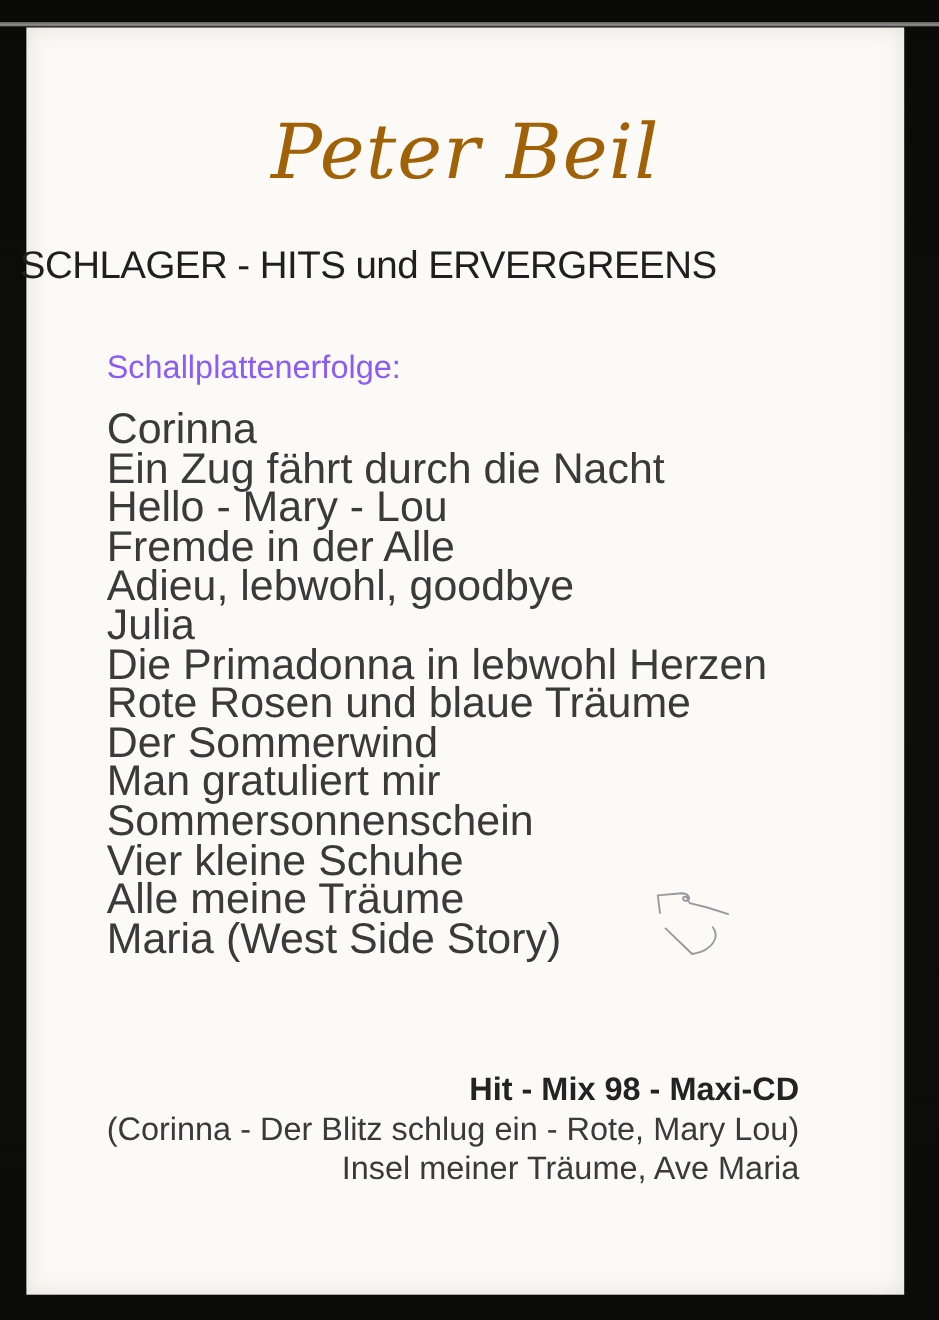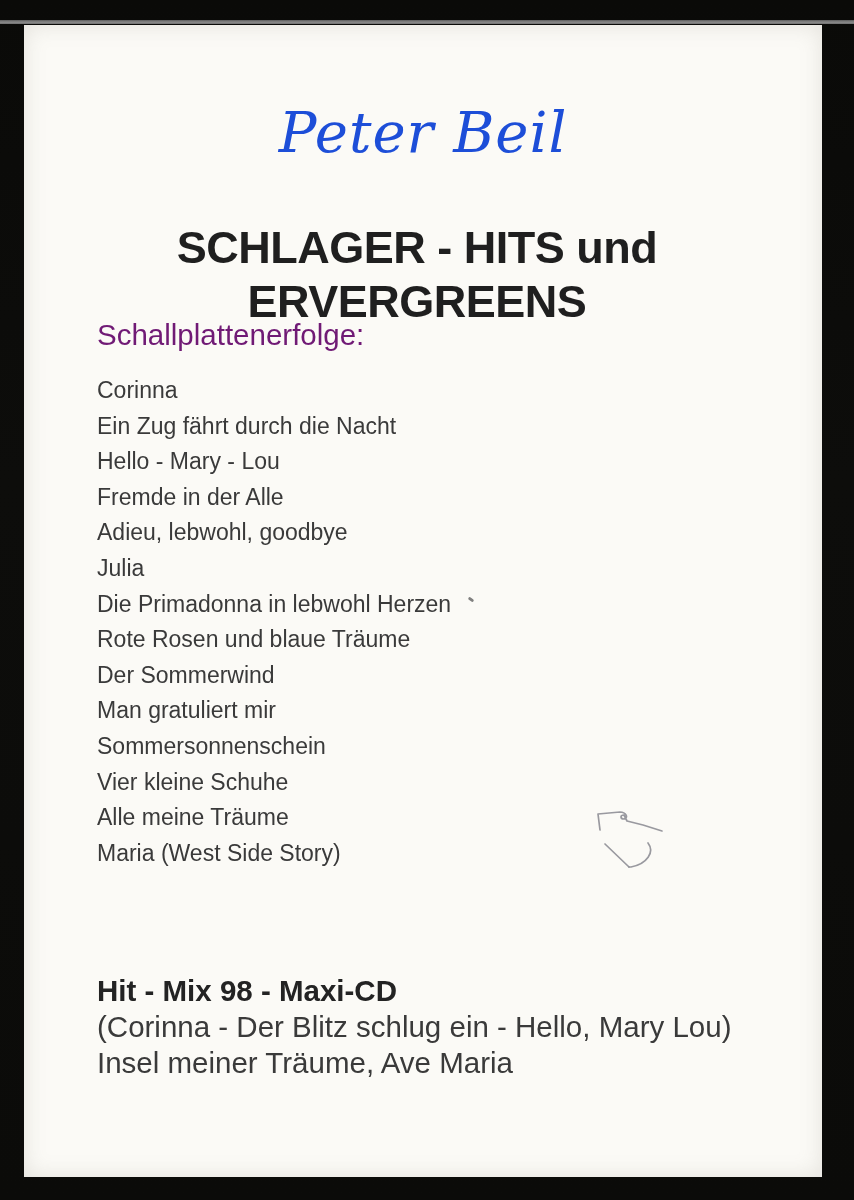--- a/index.html
+++ b/index.html
@@ -36,64 +36,64 @@
   .artist {
     position: absolute;
     top: 80px;
     left: 0;
     width: 100%;
     margin: 0;
     text-align: center;
     font-family: "DejaVu Serif", serif;
     font-style: italic;
     font-weight: 400;
-    font-size: 56px;
+    font-size: 69px;
     line-height: 1;
     letter-spacing: 1px;
-    color: #1d4ed8;
+    color: #a16207;
   }
   .subtitle {
     position: absolute;
     top: 196px;
     left: 0;
     width: 100%;
     margin: 0;
-    text-align: center;
     font-family: "Liberation Sans", sans-serif;
-    font-weight: 700;
-    font-size: 45px;
+    font-weight: 400;
+    font-size: 35px;
     line-height: 1.2;
     letter-spacing: -0.5px;
     color: #1f1f1f;
     transform: translateX(-6px);
   }
   .section-label {
     position: absolute;
     left: 73px;
     top: 292px;
     font-size: 29.5px;
     line-height: 35px;
-    color: #701a75;
+    color: #8b5cf6;
   }
   .songs {
     position: absolute;
     left: 73px;
     top: 348px;
-    font-size: 23px;
+    font-size: 39px;
     line-height: 35.6px;
     color: #3a3a3a;
   }
   .song-line { white-space: nowrap; }
   .hitmix {
     position: absolute;
     left: 73px;
     top: 948px;
     font-size: 29.5px;
     line-height: 35.8px;
     color: #3a3a3a;
+    text-align: right;
   }
   .hitmix-title {
     font-weight: 700;
     color: #232323;
   }
   .speck {
     position: absolute;
     left: 444px;
     top: 573px;
     width: 6px;
@@ -145,21 +145,21 @@
         <div class="song-line">Der Sommerwind</div>
         <div class="song-line">Man gratuliert mir</div>
         <div class="song-line">Sommersonnenschein</div>
         <div class="song-line">Vier kleine Schuhe</div>
         <div class="song-line">Alle meine Träume</div>
         <div class="song-line">Maria (West Side Story)</div>
       </div>
 
     <div class="hitmix">
       <div class="hitmix-title">Hit - Mix 98 - Maxi-CD</div>
-      <div class="hitmix-line">(Corinna - Der Blitz schlug ein - Hello, Mary Lou)</div>
+      <div class="hitmix-line">(Corinna - Der Blitz schlug ein - Rote, Mary Lou)</div>
       <div class="hitmix-line">Insel meiner Träume, Ave Maria</div>
     </div>
 
     <div class="speck"></div>
 
     <svg class="scribble" viewBox="0 0 110 100" xmlns="http://www.w3.org/2000/svg">
       <path d="M 20,33 L 18,17 L 40,15 C 46,15 49,21 44,22 C 40,22 40,18 44,18 L 47,24 L 63,28 L 82,34"></path>
       <path d="M 25,47 L 49,70"></path>
       <path d="M 68,46 C 75,55 67,67 51,70 L 49,70"></path>
     </svg>

